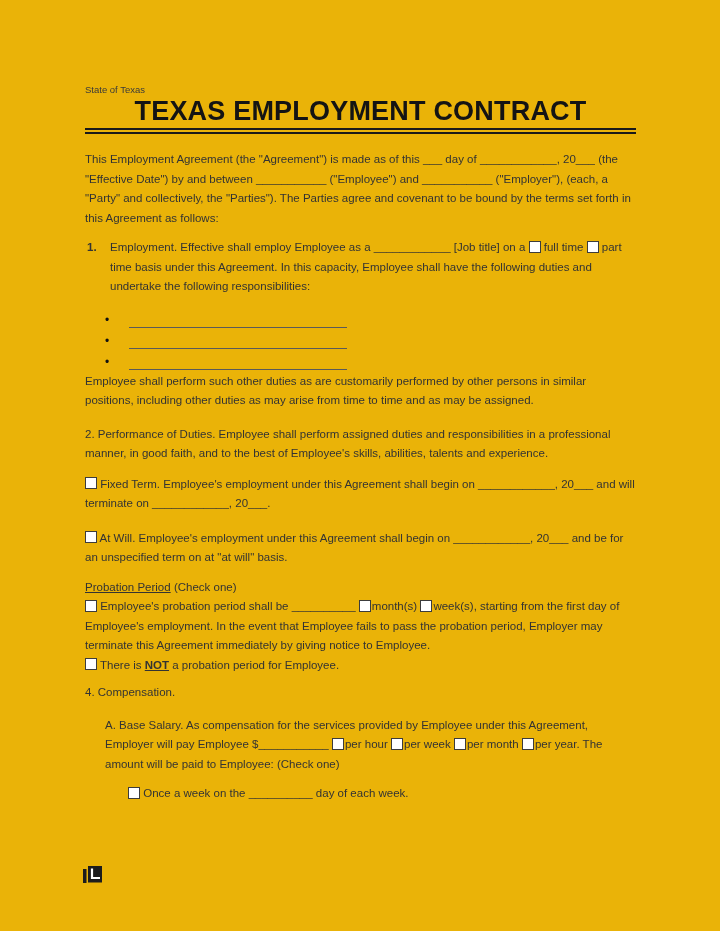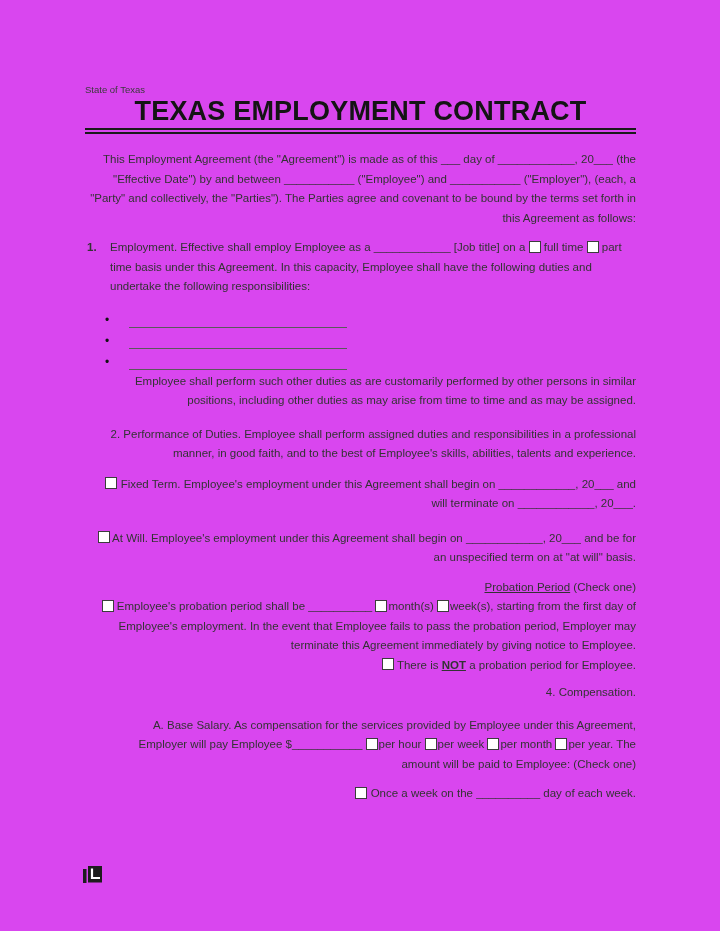--- a/index.html
+++ b/index.html
@@ -1,49 +1,49 @@
 <!DOCTYPE html>
 <html><head>
 <meta charset="utf-8">
 <style>
   html,body { margin:0; padding:0; background:#e9e9e9; }
   .page {
     position:relative;
     width:720px; height:931px;
     margin:0 auto;
-    background:#d946ef;
+    background:#eab308;
     font-family:"Liberation Sans", sans-serif;
     color:#333333;
     font-size:11.5px;
     line-height:19.5px;
     overflow:hidden;
   }
   .content { position:absolute; left:85px; top:84px; width:551px; }
-  p { margin:0;text-align:right; }
+  p { margin:0; }
   .bold { font-weight:normal; }
   .state { font-size:9.5px; line-height:12px; color:#3a3a3a; }
   .title {
     font-size:27px; line-height:30px; font-weight:bold; text-align:center;
     letter-spacing:0.2px; color:#141414; 
   }
   .rule {
     margin-top:2px; height:2px;
     border-top:2.5px solid #1a1a1a; border-bottom:2px solid #1a1a1a;
   }
   .intro { margin-top:16px; }
   .sec-employment { margin-top:10px; position:relative; padding-left:25px; }
   .sec-employment .num { position:absolute; left:2px; top:0; font-weight:bold; }
   .bullets { margin-top:10px; padding-left:20px; }
   .bullet-row { height:21px; display:flex; align-items:flex-end; }
   .dot { width:10px; font-size:12px; line-height:16px; margin-right:14px; color:#111; }
   .bline { width:218px; height:15px; border-bottom:1.4px solid #5a5a5a; }
   .other { margin-top:2px; }
   .perf { margin-top:14px; }
   .term-h { margin-top:12px; }
-  .fixed { margin-top:11px;margin-left:18px; }
+  .fixed { margin-top:11px; }
   .atwill { margin-top:15px; }
   .probation { margin-top:10px; }
   .underline { text-decoration:underline; }
   .not { font-weight:bold; text-decoration:underline; }
   .comp-h { margin-top:8px; }
   .salary { margin-top:13px; margin-left:20px; }
   .once { margin-top:10px; margin-left:43px; }
   .cb {
     display:inline-block; width:10px; height:10px;
     border:1.5px solid #3c3c3c; background:#fff;

